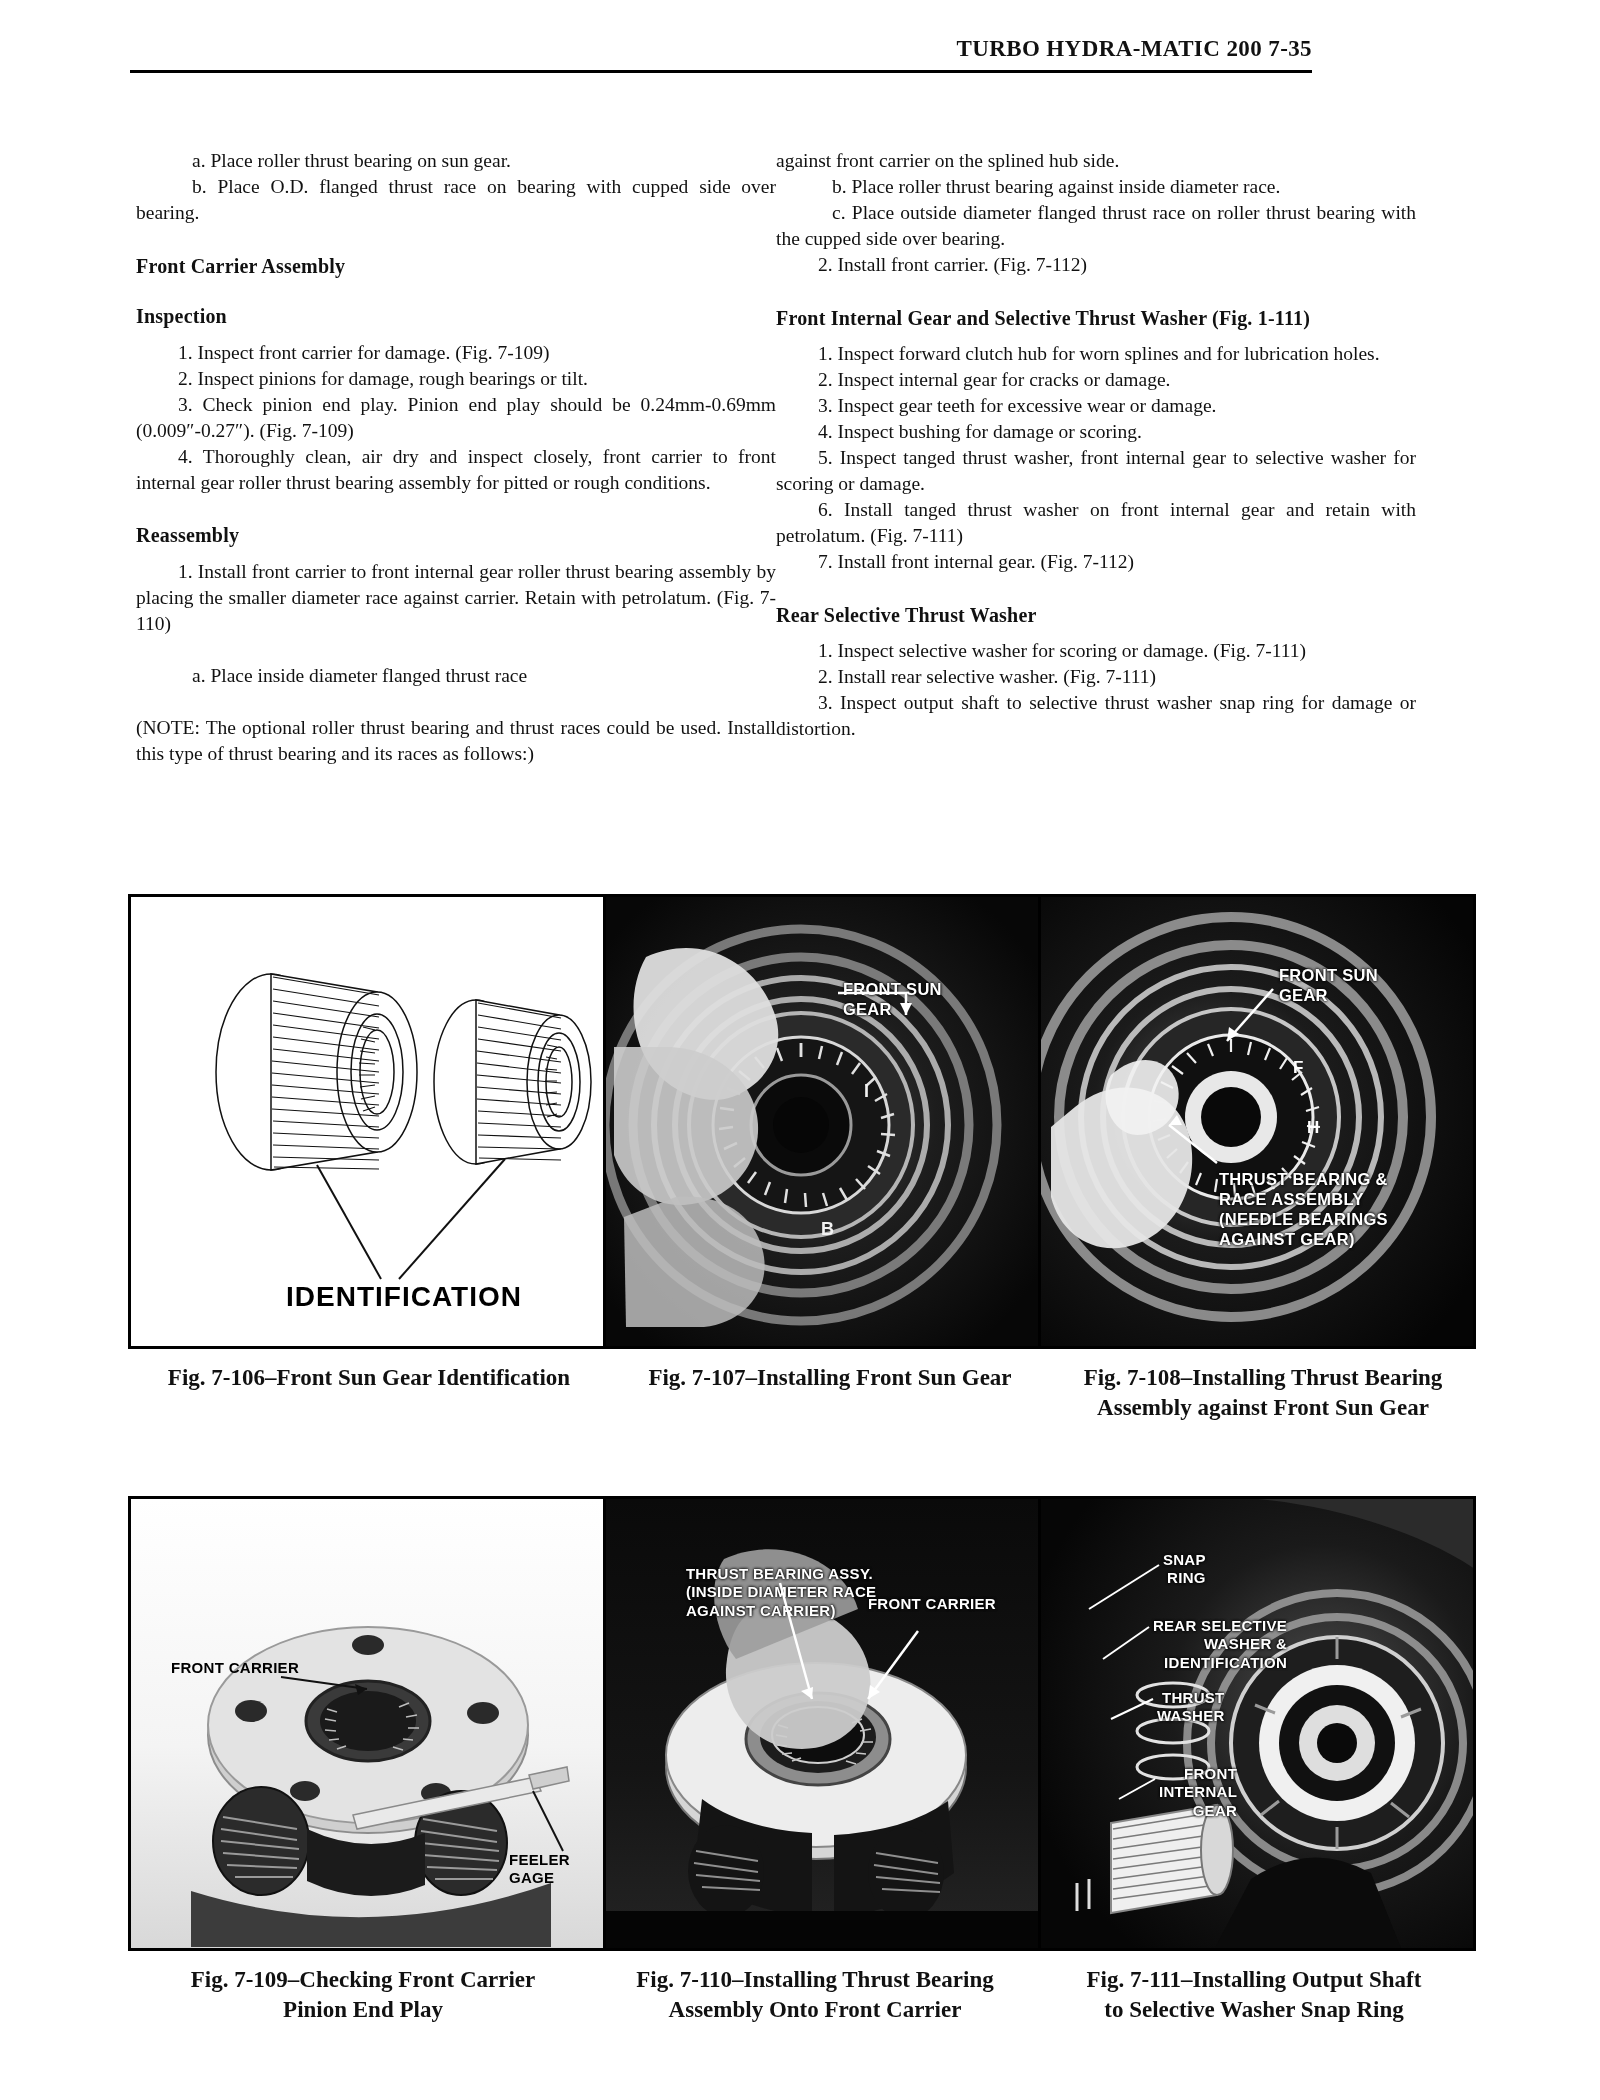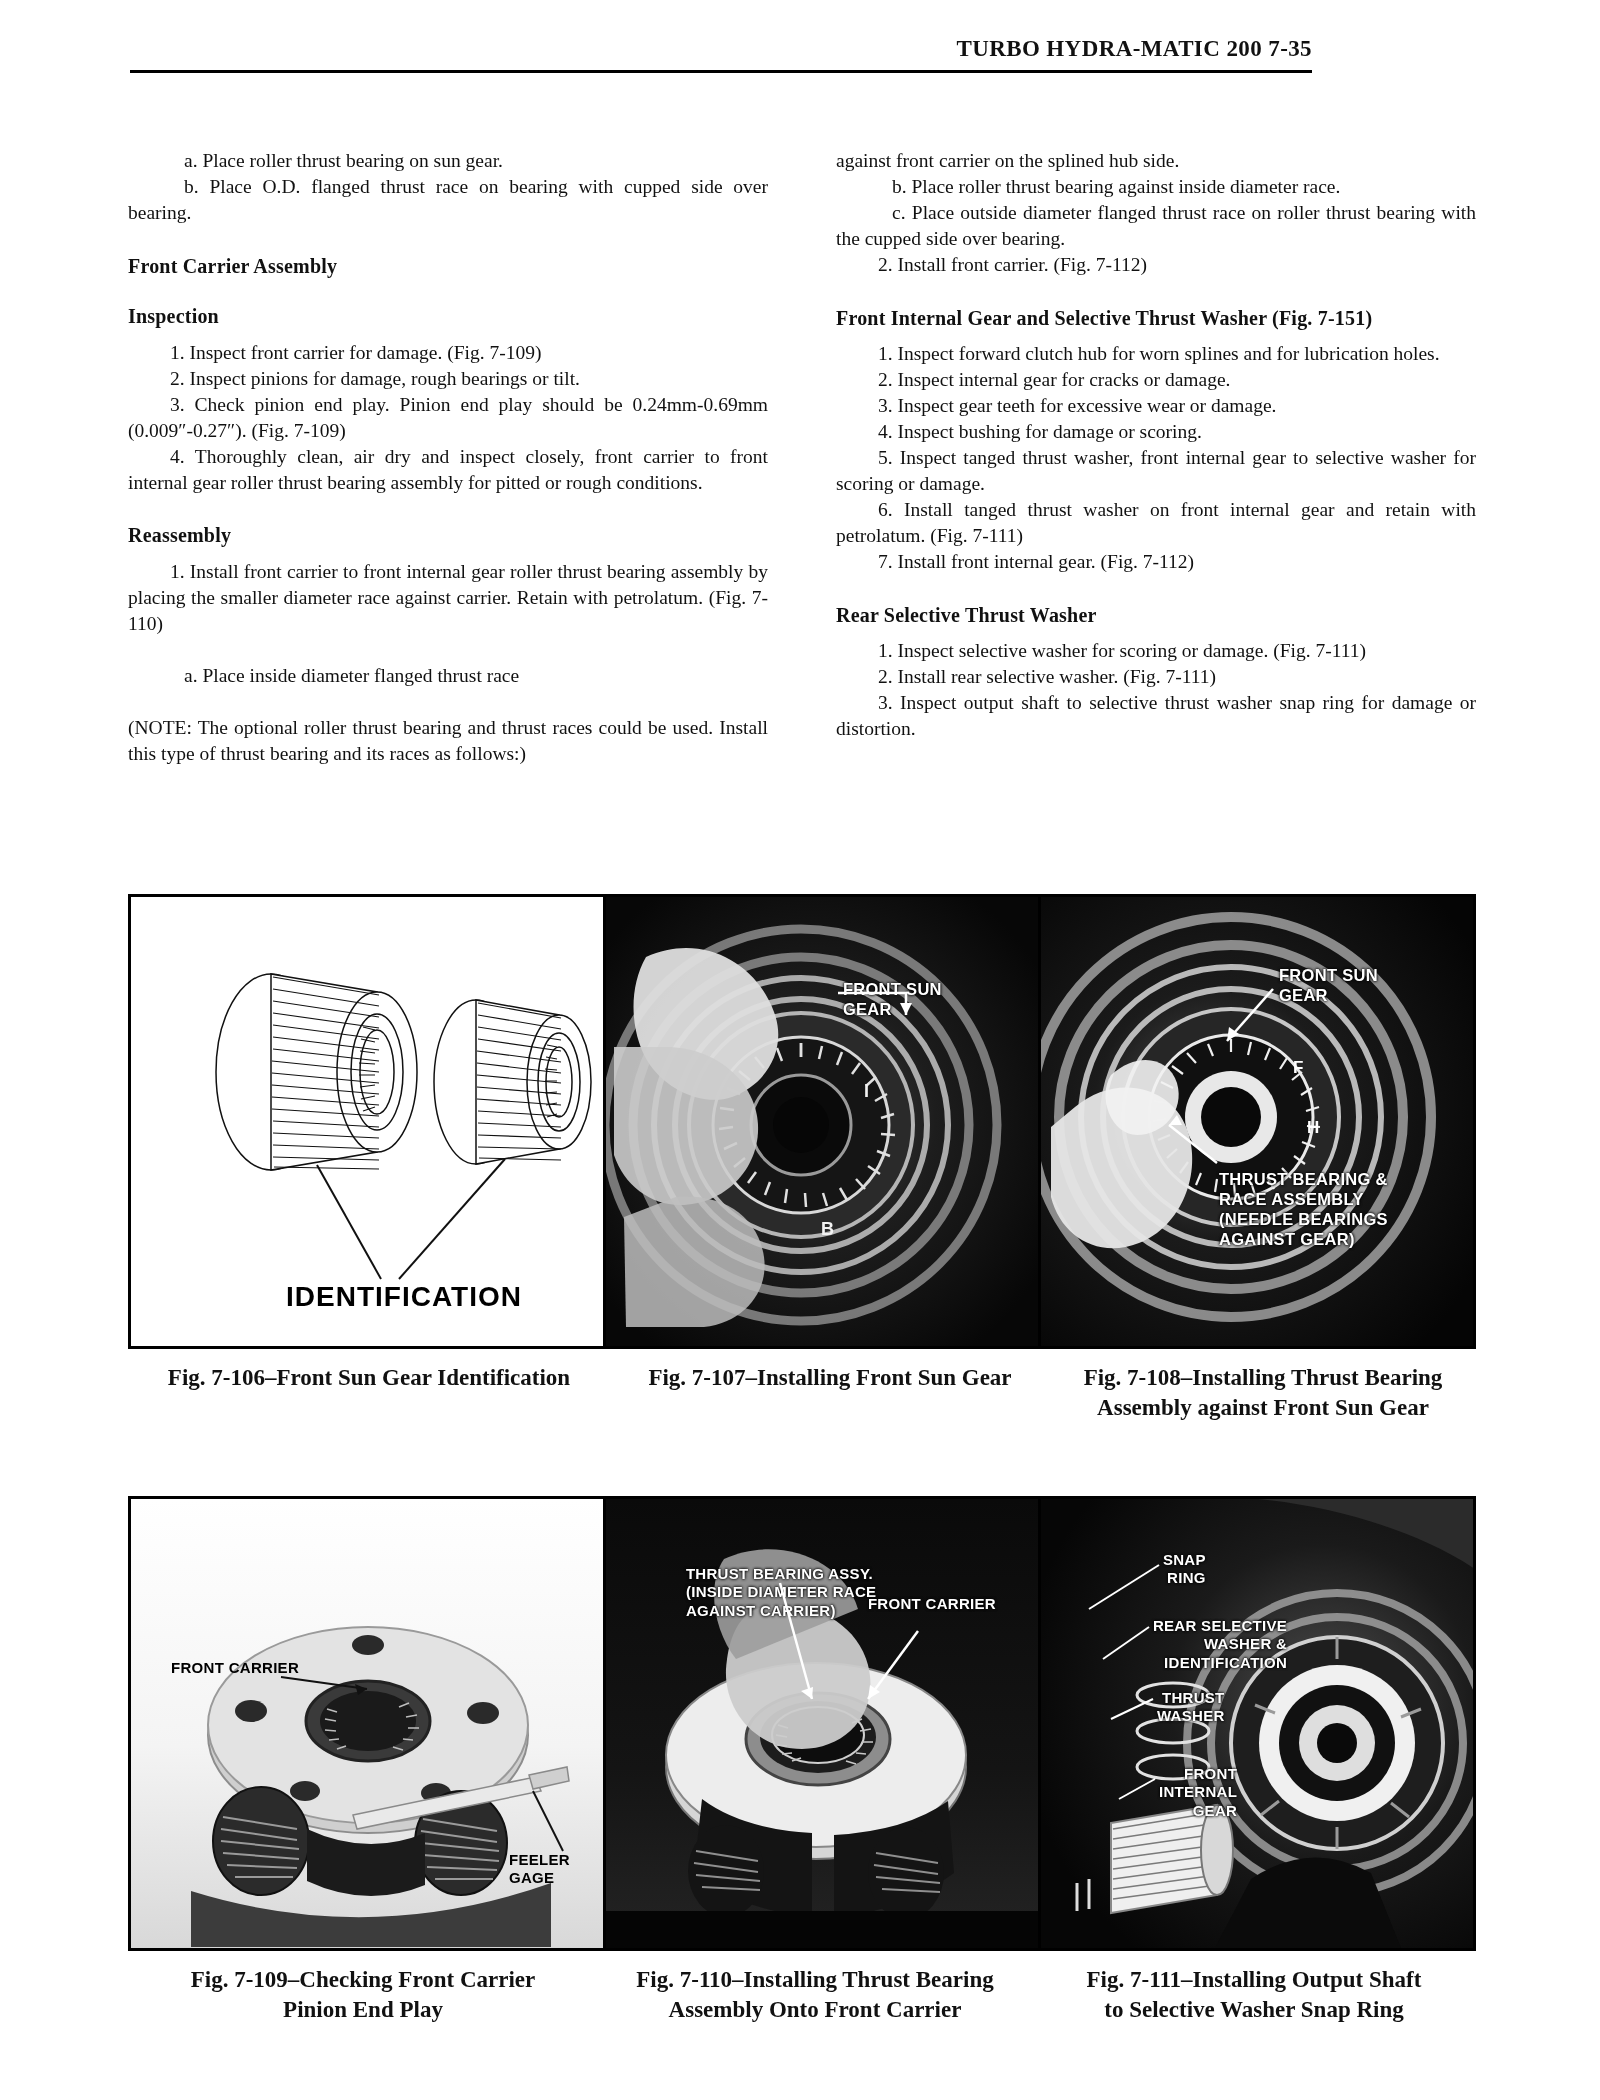--- a/index.html
+++ b/index.html
@@ -46,24 +46,23 @@
     left: 0;
     right: 0;
     top: 34px;
     border-top: 3px solid #000;
   }
 
   
   .columns {
     position: absolute;
     top: 148px;
-    left: 128px;
+    left: 136px;
     width: 1348px;
     display: flex;
-    gap: 68px;
   }
   .col {
     width: 640px;
     font-size: 19.5px;
     line-height: 1.33;
     text-align: justify;
   }
   .col p {
     margin: 0 0 0 0;
     text-align: justify;
@@ -174,21 +173,21 @@
       <p class="indent">1. Install front carrier to front internal gear roller thrust bearing assembly by placing the smaller diameter race against carrier. Retain with petrolatum. (Fig. 7-110)</p>
       <p class="gap-lg indent-sm">a.   Place inside diameter flanged thrust race</p>
       <p class="gap-lg nohang">(NOTE: The optional roller thrust bearing and thrust races could be used. Install this type of thrust bearing and its races as follows:)</p>
     </div>
 
     <div class="col">
       <p class="nohang">against front carrier on the splined hub side.</p>
       <p class="indent-sm">b.   Place roller thrust bearing against inside diameter race.</p>
       <p class="indent-sm">c.   Place outside diameter flanged thrust race on roller thrust bearing with the cupped side over bearing.</p>
       <p class="indent">2. Install front carrier. (Fig. 7-112)</p>
-      <h3 class="sub">Front Internal Gear and Selective Thrust Washer (Fig. 7-151)</h3>
+      <h3 class="sub">Front Internal Gear and Selective Thrust Washer (Fig. 1-111)</h3>
       <p class="indent">1. Inspect forward clutch hub for worn splines and for lubrication holes.</p>
       <p class="indent">2. Inspect internal gear for cracks or damage.</p>
       <p class="indent">3. Inspect gear teeth for excessive wear or damage.</p>
       <p class="indent">4. Inspect bushing for damage or scoring.</p>
       <p class="indent">5. Inspect tanged thrust washer, front internal gear to selective washer for scoring or damage.</p>
       <p class="indent">6. Install tanged thrust washer on front internal gear and retain with petrolatum. (Fig. 7-111)</p>
       <p class="indent">7. Install front internal gear. (Fig. 7-112)</p>
       <h3 class="sub">Rear Selective Thrust Washer</h3>
       <p class="indent">1. Inspect selective washer for scoring or damage. (Fig. 7-111)</p>
       <p class="indent">2. Install rear selective washer. (Fig. 7-111)</p>

